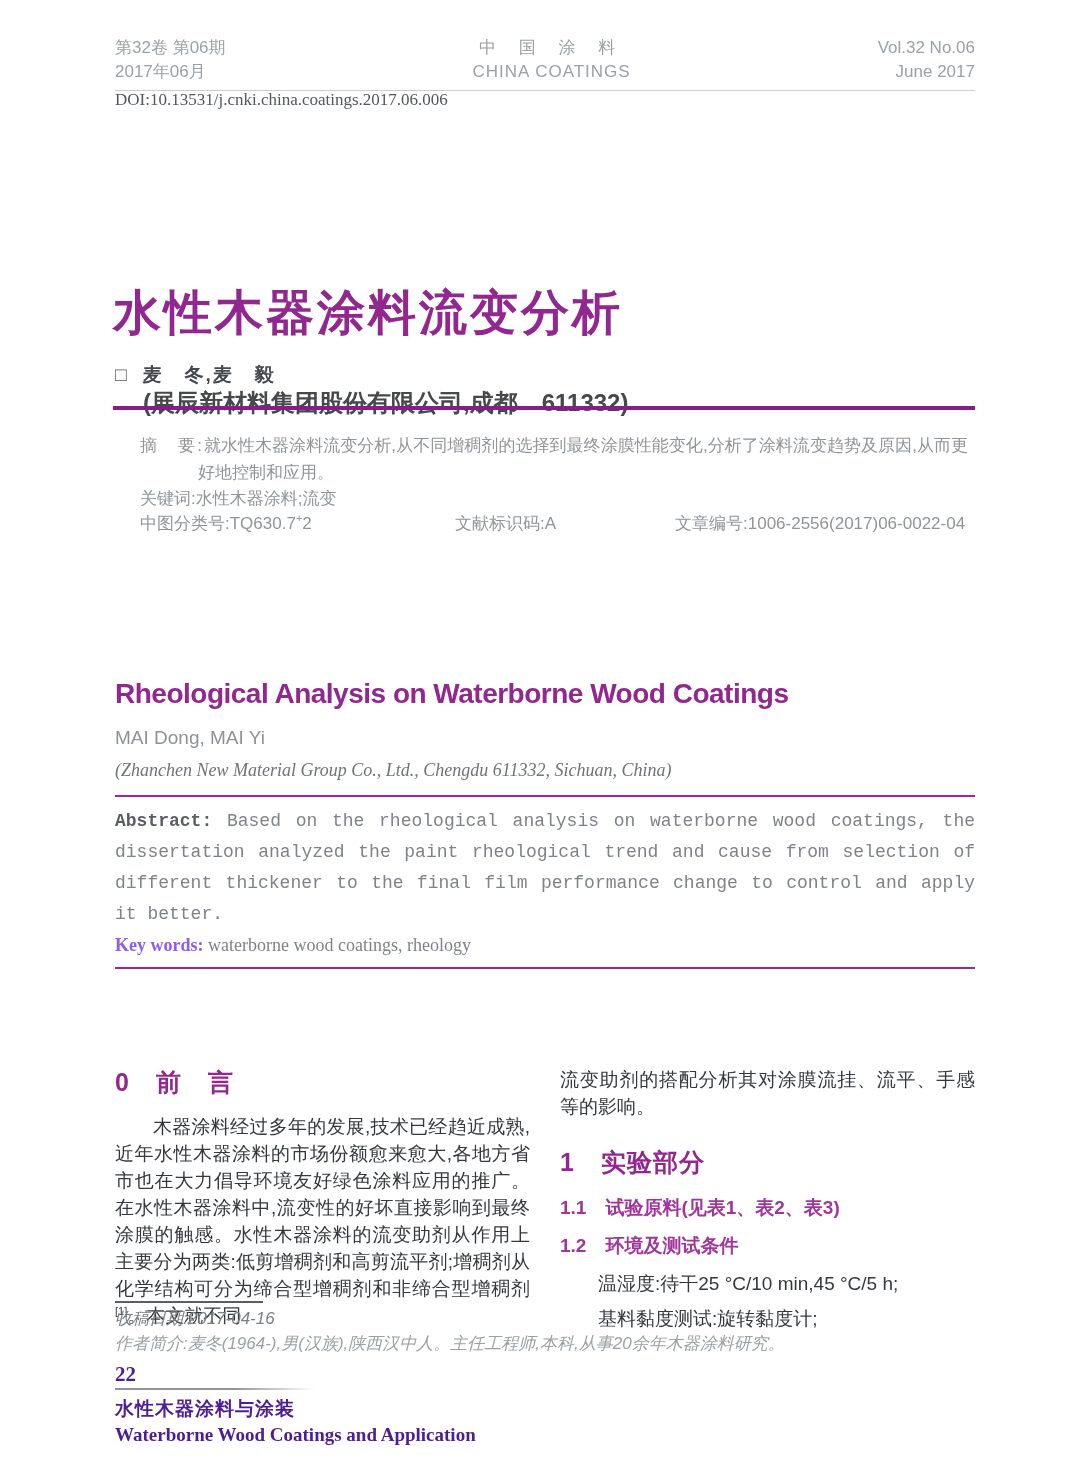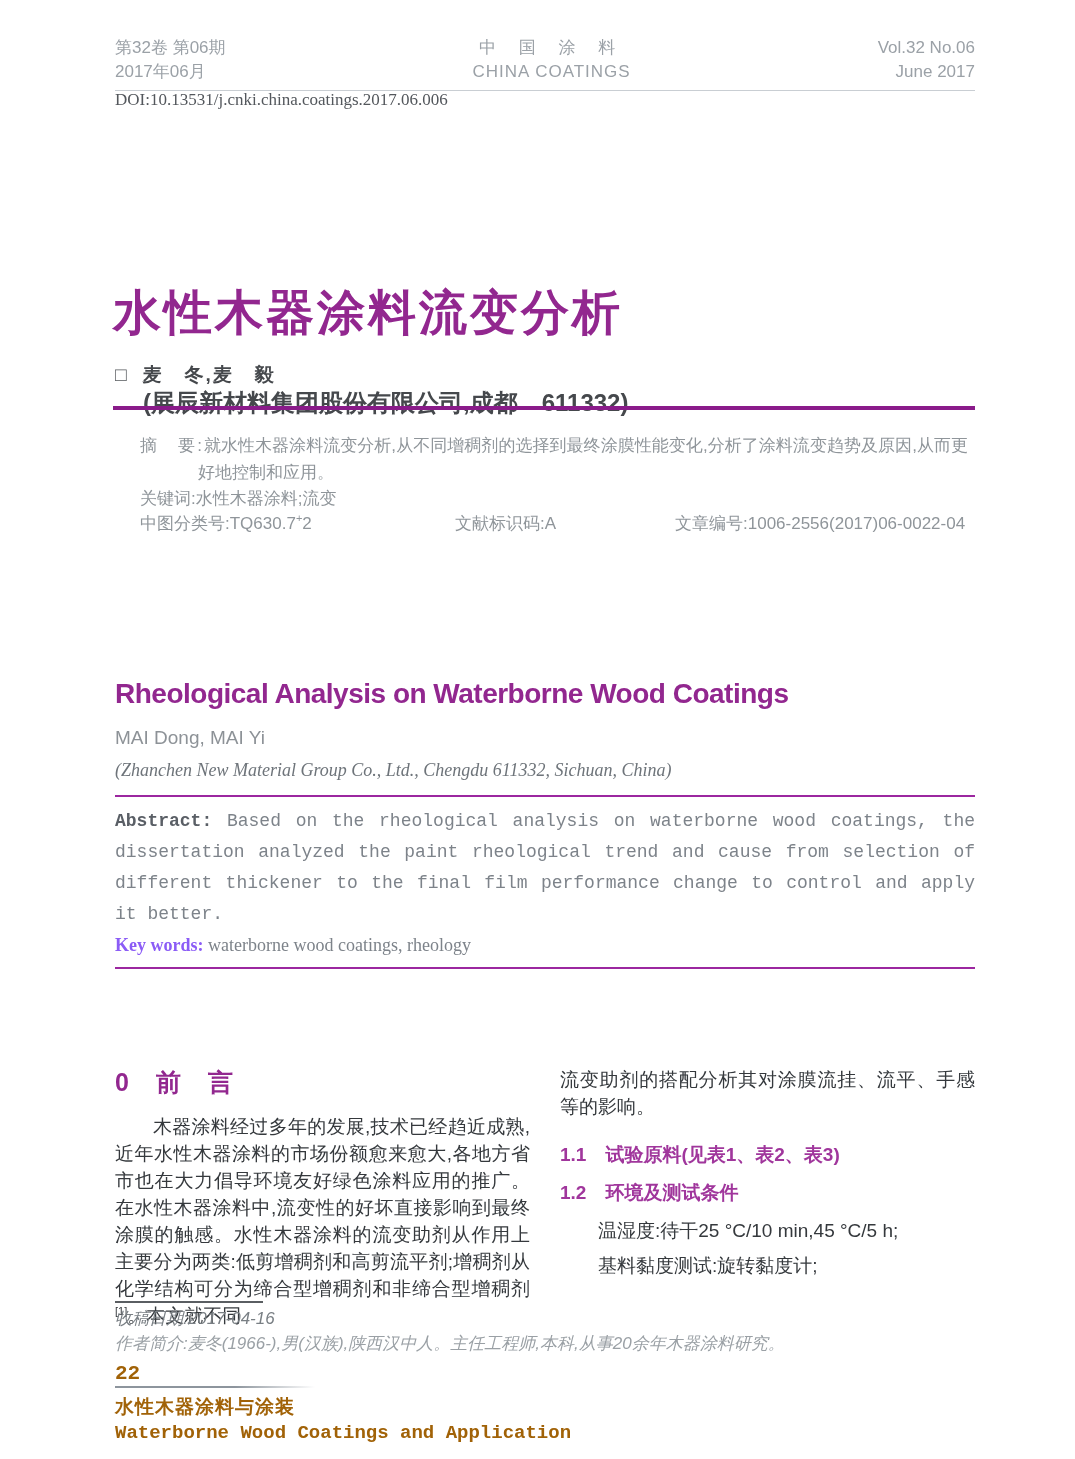--- a/index.html
+++ b/index.html
@@ -101,21 +101,21 @@
   .cond-line { color:#35393d; font-size:19px; margin-left:2em; margin-bottom:9px; }
   .r-gap { height:22px; }
   .sec-h.second { margin-top:4px; margin-bottom:16px; }
   
   .footnote { position:absolute; top:1301px; left:115px; width:860px;font-style:italic; }
   .fn-rule { width:148px; height:0; border-top:2px solid #5a5e62; margin-bottom:4px; }
   .fn-received { color:#797f84; font-size:17px; line-height:23px; }
   .fn-bio { color:#9aa0a5; font-size:17px; line-height:23px; margin-top:2px; }
   
   .pfooter { position:absolute; top:1362px; left:115px; width:860px;
-    font-family:Liberation Mono, monospace; color:#a16207; }
+    font-family:Liberation Serif, serif; color:#4c1d95; }
   .page-num { font-size:21px; font-weight:bold; width:200px; }
   .pn-rule { width:200px; height:2px;
     background:linear-gradient(to right,#8d959d 60%,rgba(141,149,157,0)); margin-top:1px; }
   .series-cn { font-size:19px; font-weight:bold; margin-top:6px; letter-spacing:1px; }
   .series-en { font-size:19px; font-weight:bold; margin-top:2px; }
 </style>
 </head>
 <body>
 
 <div class="page">
@@ -162,31 +162,32 @@
   </div>
 
   <div class="body-cols">
     <div class="bcol">
       <h3 class="sec-h">0　前　言</h3>
       <p class="body-para"><span>木器涂料经过多年的发展,技术已经趋近成熟,近年水性木器涂料的市场份额愈来愈大,各地方省市也在大力倡导环境友好绿色涂料应用的推广。在水性木器涂料中,流变性的好坏直接影响到最终涂膜的触感。水性木器涂料的流变助剂从作用上主要分为两类:低剪增稠剂和高剪流平剂;增稠剂从化学结构可分为缔合型增稠剂和非缔合型增稠剂</span><sup>[1]</sup><span>。本文就不同</span></p>
     </div>
     <div class="bcol">
       <p class="body-para noindent">流变助剂的搭配分析其对涂膜流挂、流平、手感等的影响。</p>
       <div class="r-gap"></div>
+      <h3 class="sec-h second">1　实验部分</h3>
       <div class="sub-h">1.1　试验原料(见表1、表2、表3)</div>
       <div class="sub-h">1.2　环境及测试条件</div>
       <div class="cond-line">温湿度:待干25 °C/10 min,45 °C/5 h;</div>
       <div class="cond-line">基料黏度测试:旋转黏度计;</div>
     </div>
   </div>
 
   <div class="footnote">
     <div class="fn-rule"></div>
     <div class="fn-received">收稿日期:2017-04-16</div>
-    <div class="fn-bio">作者简介:麦冬(1966-),男(汉族),陕西汉中人。主任工程师,本科,从事20余年木器涂料研究。</div>
+    <div class="fn-bio">作者简介:麦冬(1964-),男(汉族),陕西汉中人。主任工程师,本科,从事20余年木器涂料研究。</div>
   </div>
 
   <div class="pfooter">
     <div class="page-num">22</div>
     <div class="pn-rule"></div>
     <div class="series-cn">水性木器涂料与涂装</div>
     <div class="series-en">Waterborne Wood Coatings and Application</div>
   </div>
 
 </div>

